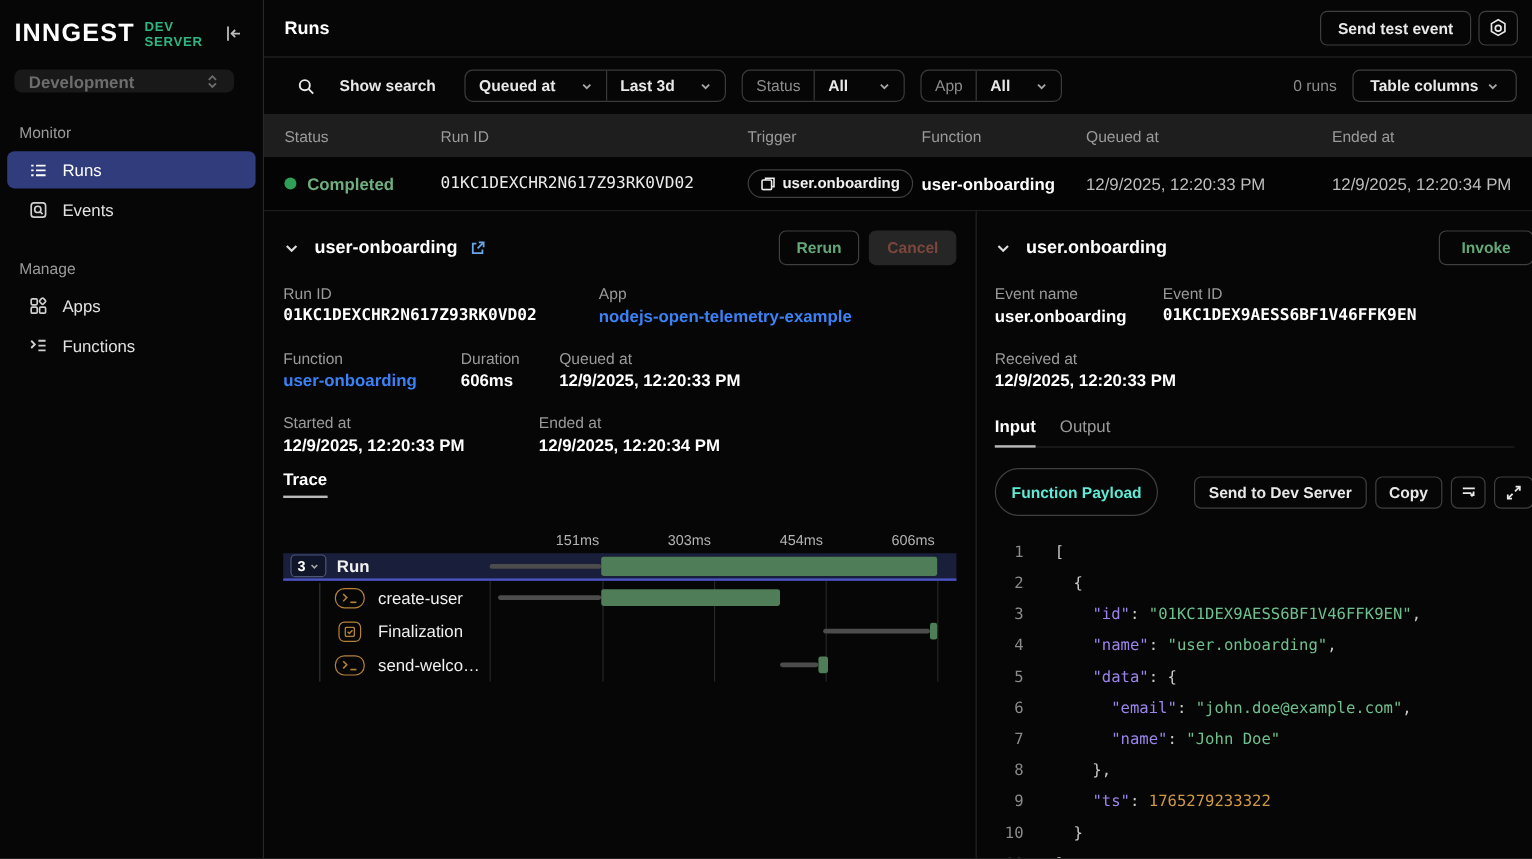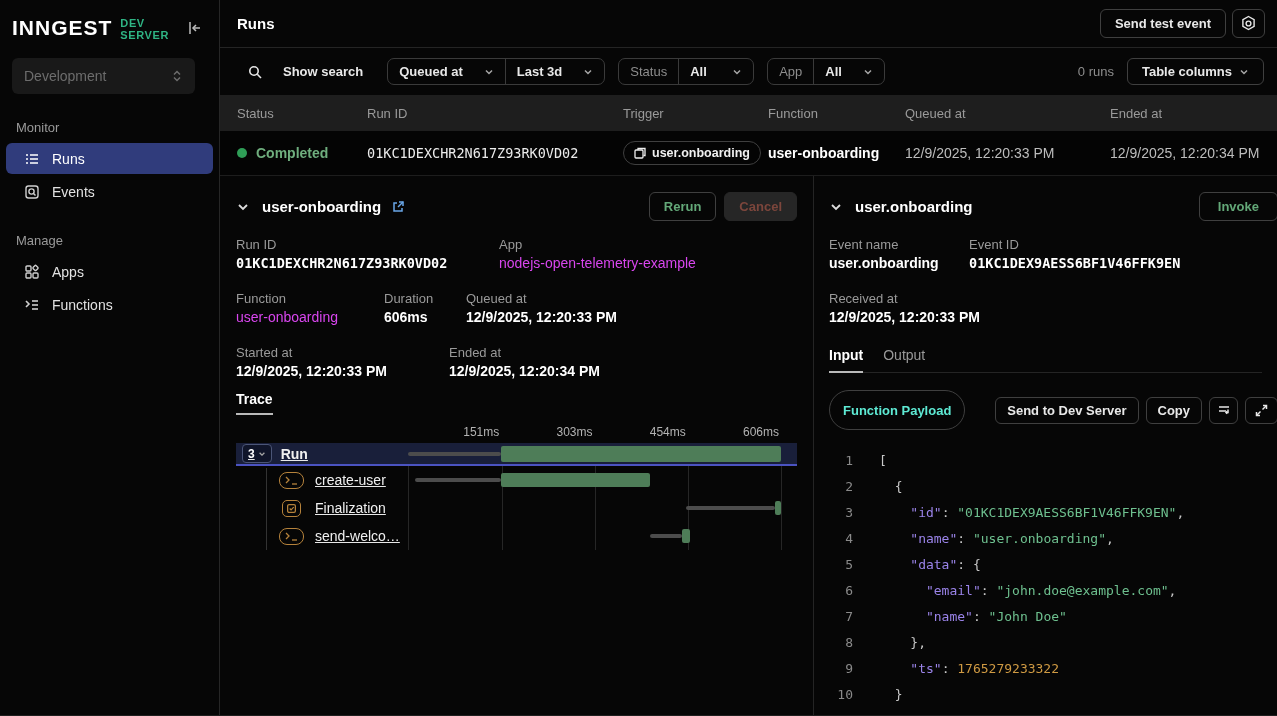--- a/index.html
+++ b/index.html
@@ -7,21 +7,21 @@
   body { background:#060606; color:#e8e8e8; font-family:"Liberation Sans", sans-serif; font-size:14px; }
   .app { display:flex; width:1277px; height:716px; border-bottom:1px solid #1f1f1f; }
   svg { display:block; }
 
   
   .sidebar { width:220px; flex:0 0 220px; border-right:1px solid #262626; background:#060606; }
   .logo-row { display:flex; align-items:center; height:56px; padding:0 14px 0 12px; }
   .logo { font-weight:bold; font-size:21px; letter-spacing:1px; color:#fff; }
   .env-badge { color:#2fb484; font-size:11px; font-weight:bold; letter-spacing:.6px; margin-left:8px; margin-top:2px; }
   .collapse-btn { margin-left:auto; background:none; border:none; color:#bdbdbd; cursor:pointer; padding:2px; }
-  .env-select { margin:2px 24px 0 12px; height:36px; background:#191919; border-radius:6px; display:flex; align-items:center; padding:0 12px; color:#6d6d6d; font-size:14px; cursor:default; }
+  .env-select { margin:2px 24px 0 12px; height:19px; background:#191919; border-radius:6px; display:flex; align-items:center; padding:0 12px; color:#6d6d6d; font-size:14px; cursor:default;font-weight:bold; }
   .env-select .caret { margin-left:auto; color:#6d6d6d; }
   .section-label { color:#9a9a9a; font-size:13px; padding:0 16px; margin-top:26px; margin-bottom:8px; }
   .nav-item { display:flex; align-items:center; gap:12px; height:31px; margin:2px 6px; padding:0 18px; border-radius:6px; color:#e2e2e2; font-size:14px; cursor:pointer; }
   .nav-item .nicon { color:#cfcfcf; }
   .nav-item.active { background:#303c7c; color:#fff; }
   .nav-item.active .nicon { color:#fff; }
 
   
   .main { flex:1; display:flex; flex-direction:column; min-width:0; }
   .topbar { height:48px; flex:0 0 48px; display:flex; align-items:center; border-bottom:1px solid #242424; padding:0 12px 0 17px; }
@@ -59,31 +59,31 @@
   .panel-title { font-size:15px; font-weight:700; color:#fff; margin-left:12px; }
   .ext-link { margin-left:10px; color:#6aa6e8; cursor:pointer; }
   .chev-btn { background:none; border:none; color:#dcdcdc; cursor:pointer; padding:0; }
   .head-actions { margin-left:auto; display:flex; gap:8px;justify-content:flex-end; }
   .btn-rerun { color:#63a878; }
   .btn-cancel { background:#262626; border-color:#262626; color:#7c463c; cursor:default; }
   .btn-invoke { color:#63a878; margin-right:-16px; padding:0 18px; }
 
   .flabel { color:#9a9a9a; font-size:13px; margin-bottom:3px; }
   .fvalue { font-size:14px; font-weight:700; color:#fff; }
-  .fvalue.link { color:#d946ef; font-weight:400; cursor:pointer; }
+  .fvalue.link { color:#3b82f6; font-weight:700; cursor:pointer; }
   .frow { display:flex; margin-top:14px; }
   .fcol-runid { width:263px; }
   .fcol-fn { width:148px; }
   .fcol-dur { width:82px; }
   .fcol-start { width:213px; }
 
   .trace-tab { display:inline-block; margin-top:12px; font-size:14px; font-weight:600; color:#fff; padding-bottom:6px; border-bottom:2px solid #b9b9b9; cursor:pointer; }
 
   
-  .trace { margin-top:10px; position:relative;text-decoration:underline; }
+  .trace { margin-top:28px; position:relative; }
   .t-axis { position:relative; height:18px; margin-left:172px; width:373px; font-size:12px; color:#b3b3b3; }
   .t-axis span { position:absolute; top:0; transform:translateX(-100%); padding-right:2px; }
   .t-body { position:relative; }
   .t-grid { position:absolute; left:172px; width:373px; top:0; bottom:0; border-left:1px solid #262626; }
   .t-grid i { position:absolute; top:0; bottom:0; width:1px; background:#262626; }
   .t-row { display:flex; align-items:center; height:28px; position:relative; }
   .t-row.run-row { height:23px; background:#191f3a; border-bottom:2px solid #4b53c1; }
   .t-label { width:172px; flex:0 0 172px; display:flex; align-items:center; font-size:14px; color:#f0f0f0; }
   .run-row .t-label { font-weight:600; }
   .count-badge { display:inline-flex; align-items:center; gap:3px; border:1px solid #4b5577; background:#10152a; border-radius:4px; height:19px; padding:0 5px; font-size:12px; font-weight:700; color:#fff; margin-left:6px; margin-right:9px; cursor:pointer; }

